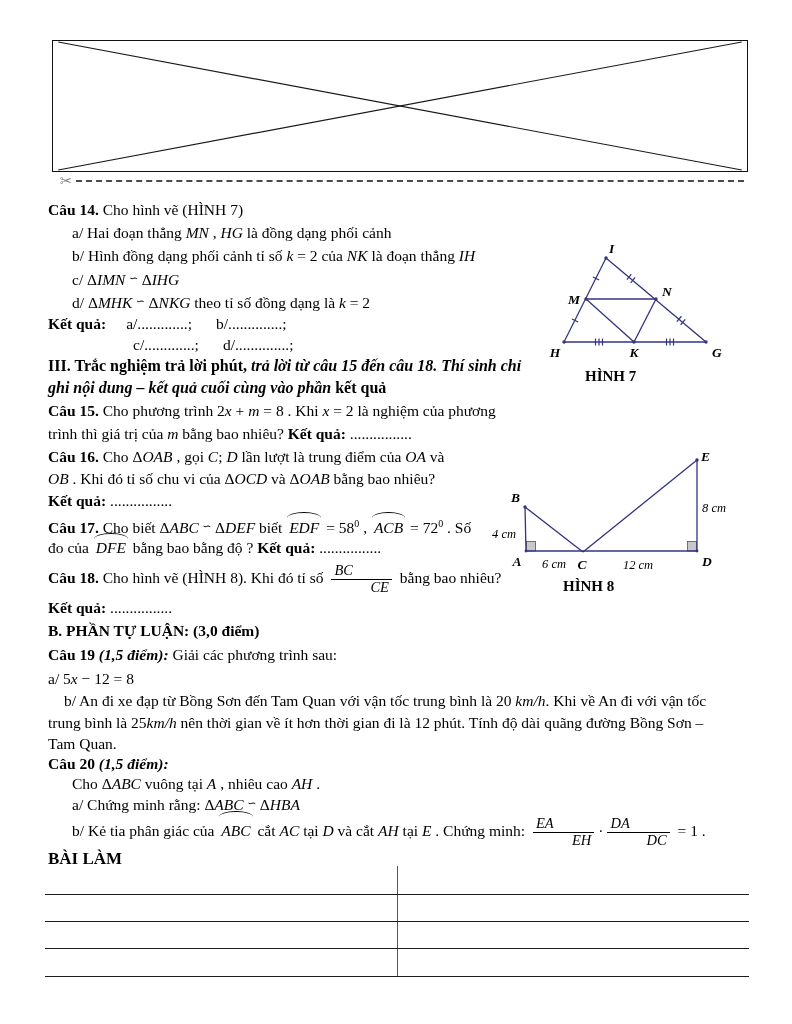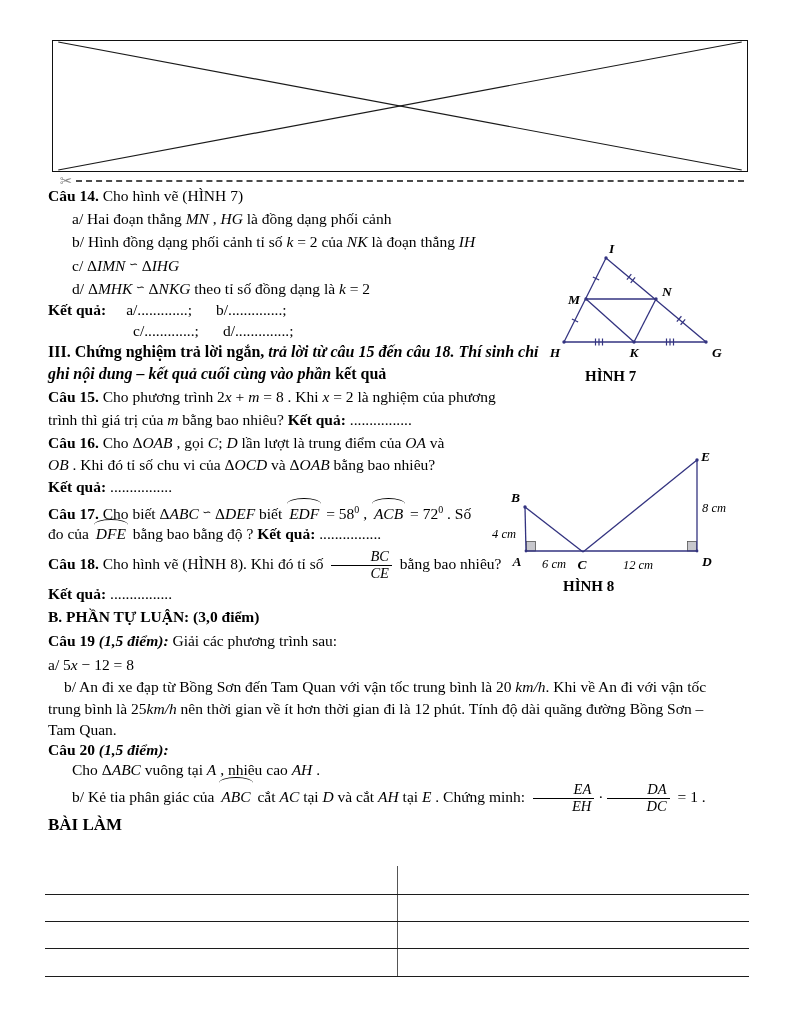--- a/index.html
+++ b/index.html
@@ -9,21 +9,21 @@
   
   .top-box{position:absolute;left:52px;top:40px;width:696px;height:132px;border:1.6px solid #111;box-sizing:border-box;}
   .top-box svg{display:block;width:100%;height:100%;}
 
   
   .cut-row{position:absolute;left:60px;top:171px;width:684px;height:20px;display:flex;align-items:center;}
   .scissors{font-family:"DejaVu Sans",sans-serif;font-size:15px;color:#8a8a8a;line-height:1;}
   .dash{flex:1;height:0;border-top:2px dashed #4a4a4a;margin-left:3px;}
 
   
-  .content{position:absolute;left:48px;top:184px;width:708px;}
+  .content{position:absolute;left:48px;top:198px;width:708px;}
   .line{height:23px;line-height:23px;white-space:nowrap;}
   .h20{height:20px;line-height:20px}.h21{height:21px;line-height:21px}
   .h22{height:22px;line-height:22px}.h24{height:24px;line-height:24px}
   .h25{height:25px;line-height:25px}.h34{height:34px;line-height:34px}
   .h38{height:38px;line-height:38px}
   .ind{padding-left:24px}.ind16{padding-left:16px}.kq2{padding-left:85px}
   .center{text-align:left}
   .big{font-size:17px;font-weight:bold}
   .sec3{font-size:16px}
 
@@ -32,21 +32,21 @@
   .i{font-style:italic}
   .bi{font-weight:bold;font-style:italic}
   .bu{font-weight:bold;}
   .sup{font-size:10px;vertical-align:super}
   .sim{font-family:"DejaVu Serif","DejaVu Sans",serif;font-size:11px;vertical-align:3px}
   .tab1{margin-left:20px}
   .tab2{margin-left:24px}
   .hat{font-style:italic;position:relative;display:inline-block;padding:0 2px;margin:0 1px;}
   .hat::before{content:"";position:absolute;left:0;right:0;top:-3px;height:5px;
                border-top:1.4px solid #000;border-radius:50%/100% 100% 0 0;}
-  .frac{display:inline-flex;flex-direction:column;text-align:right;vertical-align:middle;
+  .frac{display:inline-flex;flex-direction:column;text-align:left;vertical-align:middle;
         font-style:italic;line-height:1.1;margin:0 4px;font-size:14.5px;}
   .frac .fn{border-bottom:1.2px solid #000;padding:0 3px;}
   .frac .fd{padding:0 3px;margin-left:36px;}
 
   
   .fig{position:absolute;}
   .figcap{position:absolute;font-weight:bold;font-size:15px;}
   .fig text{font-family:"Liberation Serif","DejaVu Serif",serif;}
   .vlabel{font-weight:bold;font-style:italic;font-size:13.5px;fill:#000;}
   .mlabel{font-style:italic;font-size:12.5px;fill:#000;}
@@ -74,21 +74,21 @@
   </div>
 
   <div class="content">
     <div class="line"><span class="b">Câu 14.</span><span> Cho hình vẽ (HÌNH 7)</span></div>
     <div class="line ind"><span>a/ Hai đoạn thẳng </span><span class="i">MN</span><span> , </span><span class="i">HG</span><span> là đồng dạng phối cảnh</span></div>
     <div class="line ind"><span>b/ Hình đồng dạng phối cảnh tỉ số </span><span class="i">k</span><span> = 2 của </span><span class="i">NK</span><span> là đoạn thẳng </span><span class="i">IH</span></div>
     <div class="line ind"><span>c/ </span><span>Δ</span><span class="i">IMN</span><span class="sim"> ∽ </span><span>Δ</span><span class="i">IHG</span></div>
     <div class="line ind"><span>d/ </span><span>Δ</span><span class="i">MHK</span><span class="sim"> ∽ </span><span>Δ</span><span class="i">NKG</span><span> theo tỉ số đồng dạng là </span><span class="i">k</span><span> = 2</span></div>
     <div class="line h21"><span class="b">Kết quả:</span><span class="tab1">a/.............;</span><span class="tab2">b/..............;</span></div>
     <div class="line h21 kq2"><span>c/.............;</span><span class="tab2">d/..............;</span></div>
-    <div class="line h22 sec3"><span class="b">III. Chứng nghiệm trả lời ngắn,</span><span class="bi"> trả lời từ câu 15 đến câu 18. Thí sinh chỉ</span></div>
+    <div class="line h22 sec3"><span class="b">III. Trắc nghiệm trả lời phút,</span><span class="bi"> trả lời từ câu 15 đến câu 18. Thí sinh chỉ</span></div>
     <div class="line h22 sec3"><span class="bi">ghi nội dung – kết quả cuối cùng vào phần </span><span class="b">kết quả</span></div>
     <div class="line"><span class="b">Câu 15.</span><span> Cho phương trình 2</span><span class="i">x</span><span> + </span><span class="i">m</span><span> = 8 . Khi </span><span class="i">x</span><span> = 2 là nghiệm của phương</span></div>
     <div class="line"><span>trình thì giá trị của </span><span class="i">m</span><span> bằng bao nhiêu? </span><span class="b">Kết quả:</span><span> ................</span></div>
     <div class="line"><span class="b">Câu 16.</span><span> Cho </span><span>Δ</span><span class="i">OAB</span><span> , gọi </span><span class="i">C</span><span>; </span><span class="i">D</span><span> lần lượt là trung điểm của </span><span class="i">OA</span><span> và</span></div>
     <div class="line h22"><span class="i">OB</span><span> . Khi đó tỉ số chu vi của </span><span>Δ</span><span class="i">OCD</span><span> và </span><span>Δ</span><span class="i">OAB</span><span> bằng bao nhiêu?</span></div>
     <div class="line h21"><span class="b">Kết quả:</span><span> ................</span></div>
     <div class="line h25"><span class="b">Câu 17.</span><span> Cho biết </span><span>Δ</span><span class="i">ABC</span><span class="sim"> ∽ </span><span>Δ</span><span class="i">DEF</span><span> biết </span><span class="hat">EDF</span><span> = 58</span><span class="sup">0</span><span> , </span><span class="hat">ACB</span><span> = 72</span><span class="sup">0</span><span> . Số</span></div>
     <div class="line"><span>đo của </span><span class="hat">DFE</span><span> bằng bao bằng độ ? </span><span class="b">Kết quả:</span><span> ................</span></div>
     <div class="line h38"><span class="b">Câu 18.</span><span> Cho hình vẽ (HÌNH 8). Khi đó tỉ số </span><span class="frac">
           <span class="fn">BC</span>
@@ -96,20 +96,21 @@
         </span><span> bằng bao nhiêu?</span></div>
     <div class="line h22"><span class="b">Kết quả:</span><span> ................</span></div>
     <div class="line h24"><span class="b">B. </span><span class="bu">PHẦN TỰ LUẬN:</span><span class="b"> (3,0 điểm)</span></div>
     <div class="line h24"><span class="b">Câu 19 </span><span class="bi">(1,5 điểm):</span><span> Giải các phương trình sau:</span></div>
     <div class="line"><span>a/ 5</span><span class="i">x</span><span> − 12 = 8</span></div>
     <div class="line h22 ind16"><span>b/ An đi xe đạp từ Bồng Sơn đến Tam Quan với vận tốc trung bình là 20 </span><span class="i">km/h</span><span>. Khi về An đi với vận tốc</span></div>
     <div class="line h22"><span>trung bình là 25</span><span class="i">km/h</span><span> nên thời gian về ít hơn thời gian đi là 12 phút. Tính độ dài quãng đường Bồng Sơn –</span></div>
     <div class="line h20"><span>Tam Quan.</span></div>
     <div class="line h20"><span class="b">Câu 20 </span><span class="bi">(1,5 điểm):</span></div>
     <div class="line h20 ind"><span>Cho </span><span>Δ</span><span class="i">ABC</span><span> vuông tại </span><span class="i">A</span><span> , nhiêu cao </span><span class="i">AH</span><span> .</span></div>
+    <div class="line h20 ind"><span>a/ Chứng minh rằng: </span><span>Δ</span><span class="i">ABC</span><span class="sim"> ∽ </span><span>Δ</span><span class="i">HBA</span></div>
     <div class="line h34 ind"><span>b/ Kẻ tia phân giác của </span><span class="hat">ABC</span><span> cắt </span><span class="i">AC</span><span> tại </span><span class="i">D</span><span> và cắt </span><span class="i">AH</span><span> tại </span><span class="i">E</span><span> . Chứng minh: </span><span class="frac">
           <span class="fn">EA</span>
           <span class="fd">EH</span>
         </span><span>·</span><span class="frac">
           <span class="fn">DA</span>
           <span class="fd">DC</span>
         </span><span> = 1 .</span></div>
     <div class="line h22 center big">BÀI LÀM</div>
   </div>
 

